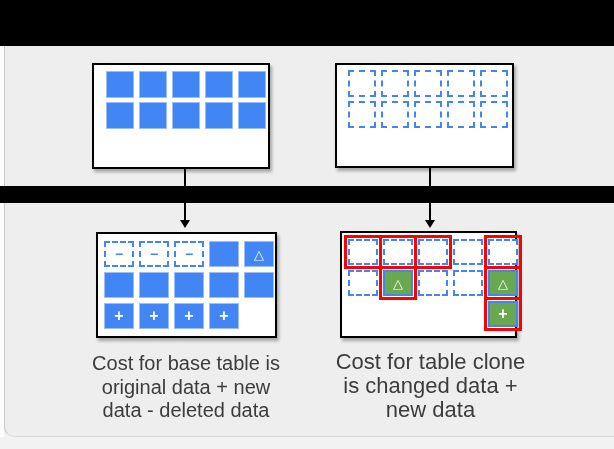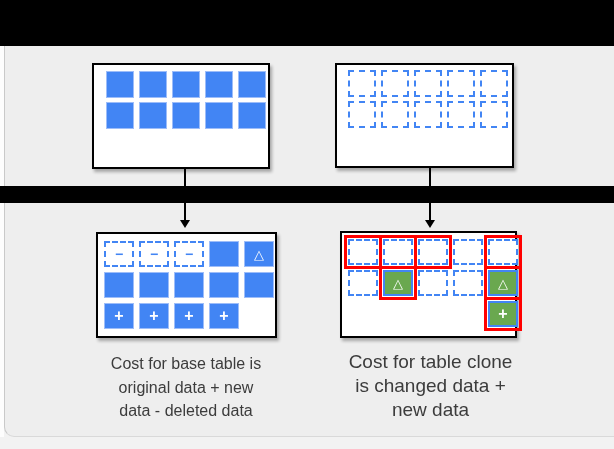--- a/index.html
+++ b/index.html
@@ -61,22 +61,22 @@
   .arrow-left .shaft { height:52px; }
   .arrow-left .head  { top:51px; }
   .arrow-right { left:425px; top:168px; height:60px; }
   .arrow-right .shaft { height:53px; }
   .arrow-right .head  { top:52px; }
 
   .caption {
     position:absolute; text-align:center; color:var(--text,#3c3c3c);
     white-space:pre-line;
   }
-  .caption-left  { left:76px;  top:352px; width:220px; font-size:16px;   line-height:23.5px; }
-  .caption-right { left:333px; top:350px; width:195px; font-size:19px; line-height:24px; }
+  .caption-left  { left:76px;  top:352px; width:220px; font-size:20px;   line-height:23.5px; }
+  .caption-right { left:333px; top:350px; width:195px; font-size:22px; line-height:24px; }
 </style>
 </head>
 <body>
 
 <div class="stage" style="--blue: #4285F4; --blue-light: #9DBDF9; --green: #6AA84F; --red: #FF0000; --bar: #000000; --card-bg: #EEEEEE; --page-bg: #F2F2F2; --box-bg: #FFFFFF; --box-border: #000000; --text: #3C3C3C;">
   <div class="left-gutter"></div>
   <div class="card"></div>
 
   <div class="bar bar-top"></div>
   <div class="bar bar-mid"></div>

